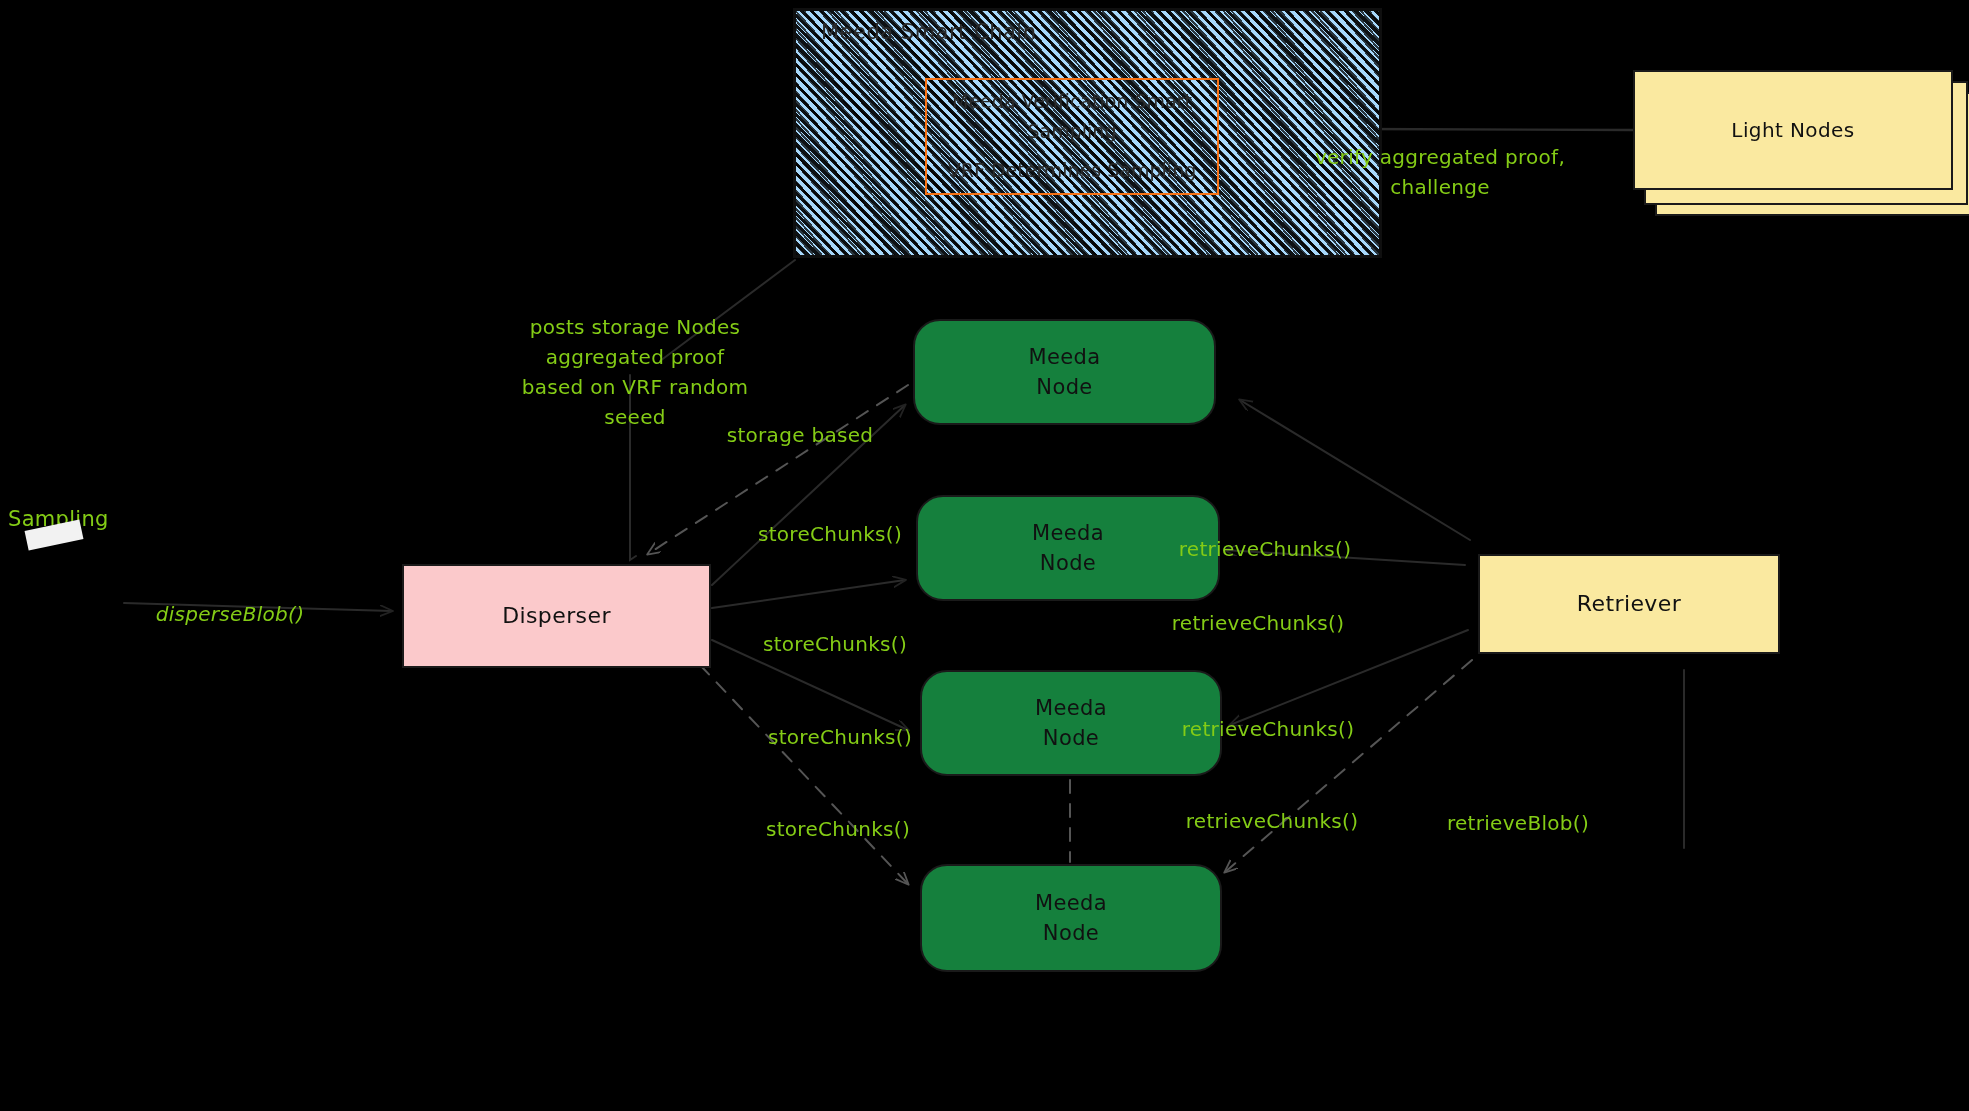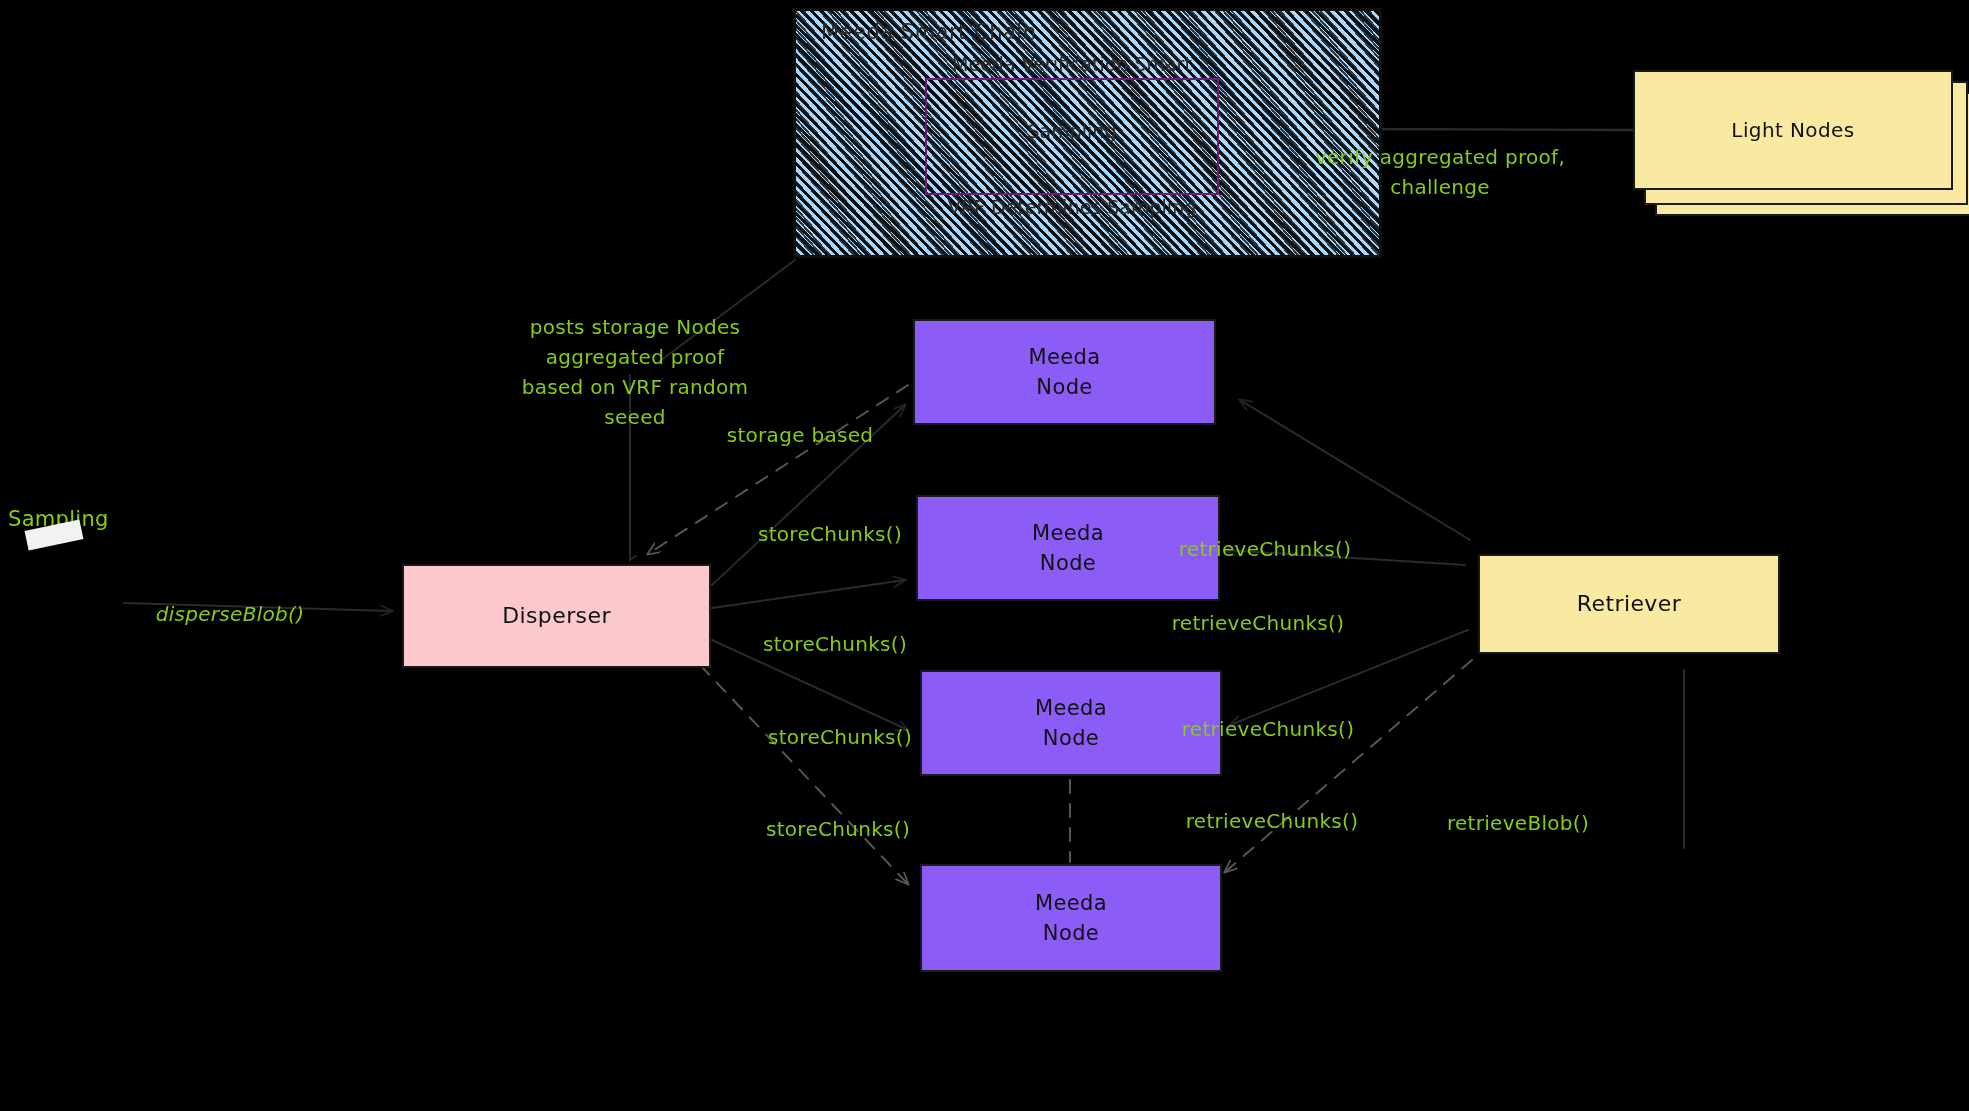--- a/index.html
+++ b/index.html
@@ -14,45 +14,45 @@
   svg.layer.edges{z-index:1;}
 
   .node{position:absolute;z-index:3;box-sizing:border-box;
         display:flex;align-items:center;justify-content:center;
         text-align:center;color:#111;
         border:2px solid #1a1a1a;
         font-family:"DejaVu Sans", sans-serif;
         letter-spacing:.4px;line-height:1.45;}
   .node span{display:block;}
 
-  .n-blue{background:#8b5cf6;}
+  .n-blue{background:#15803d;border-radius:27px;}
   .n-pink{background:#fbc9cb;}
   .n-yellow{background:#fae9a0;}
 
   .label{position:absolute;z-index:4;color:#84cc16;
          font-family:"DejaVu Sans", sans-serif;
          text-align:center;line-height:1.5;letter-spacing:.3px;
          white-space:pre-line;margin-top:44px;}
 
   .chain-wrap{position:absolute;z-index:2;}
   .chain-box{position:absolute;inset:0;border:3px solid #0f0f0f;
      background:
        repeating-linear-gradient(45deg,
          rgba(0,0,0,.92) 0px, rgba(0,0,0,.92) 3px,
          rgba(167,216,251,0) 3px, rgba(167,216,251,0) 7px),
        repeating-linear-gradient(48deg,
          rgba(0,0,0,.75) 0px, rgba(0,0,0,.75) 2px,
          rgba(167,216,251,0) 2px, rgba(167,216,251,0) 6px),
        #a7d8fb;}
   .chain-title{position:absolute;left:28px;top:12px;color:#2a2a2a;z-index:3;
      font-family:"DejaVu Sans", sans-serif;letter-spacing:.5px;}
-  .contract{position:absolute;border:2px solid #701a75;z-index:3;
+  .contract{position:absolute;border:2px solid #f97316;z-index:3;
      display:flex;flex-direction:column;justify-content:center;
      text-align:center;color:#2a2a2a;line-height:1.55;
-     font-family:"DejaVu Sans", sans-serif;gap:37px;}
+     font-family:"DejaVu Sans", sans-serif;}
 
   .stack-card{position:absolute;border:2px solid #1a1a1a;background:#fae9a0;}
 
   .seq-tick{position:absolute;z-index:4;background:#f2f2f2;
      transform:rotate(-12deg);}
 </style>
 </head>
 <body>
 
 <div id="stage">

